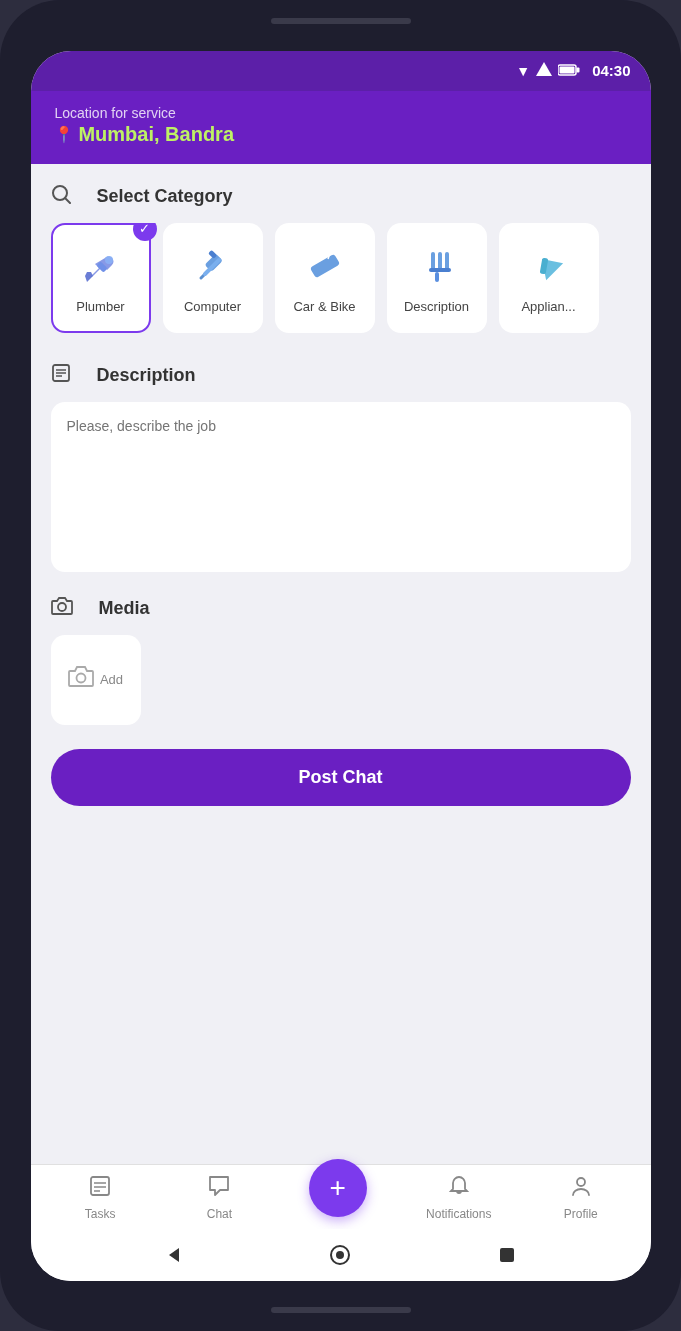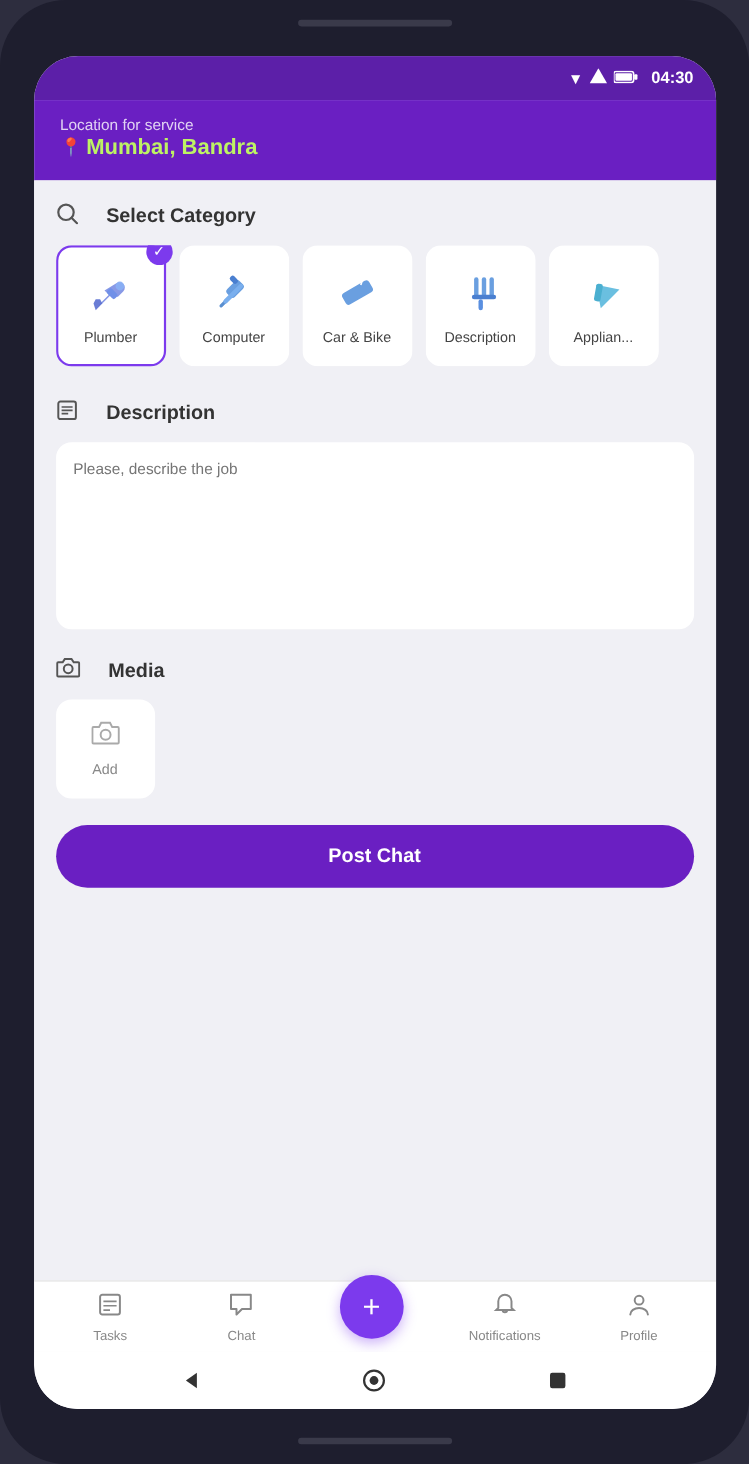--- a/index.html
+++ b/index.html
@@ -161,21 +161,21 @@
       font-family: inherit;
     }
     
     .media-section { margin-bottom: 24px; }
     .add-media-btn {
       width: 90px;
       height: 90px;
       background: white;
       border-radius: 14px;
       display: flex;
-      flex-direction: column;
+      flex-direction: row;
       align-items: center;
       justify-content: center;
       gap: 6px;
       cursor: pointer;
       border: none;
     }
     .add-media-icon { font-size: 24px; color: #888; }
     .add-media-label { font-size: 13px; color: #888; }
     
     .post-task-btn {

